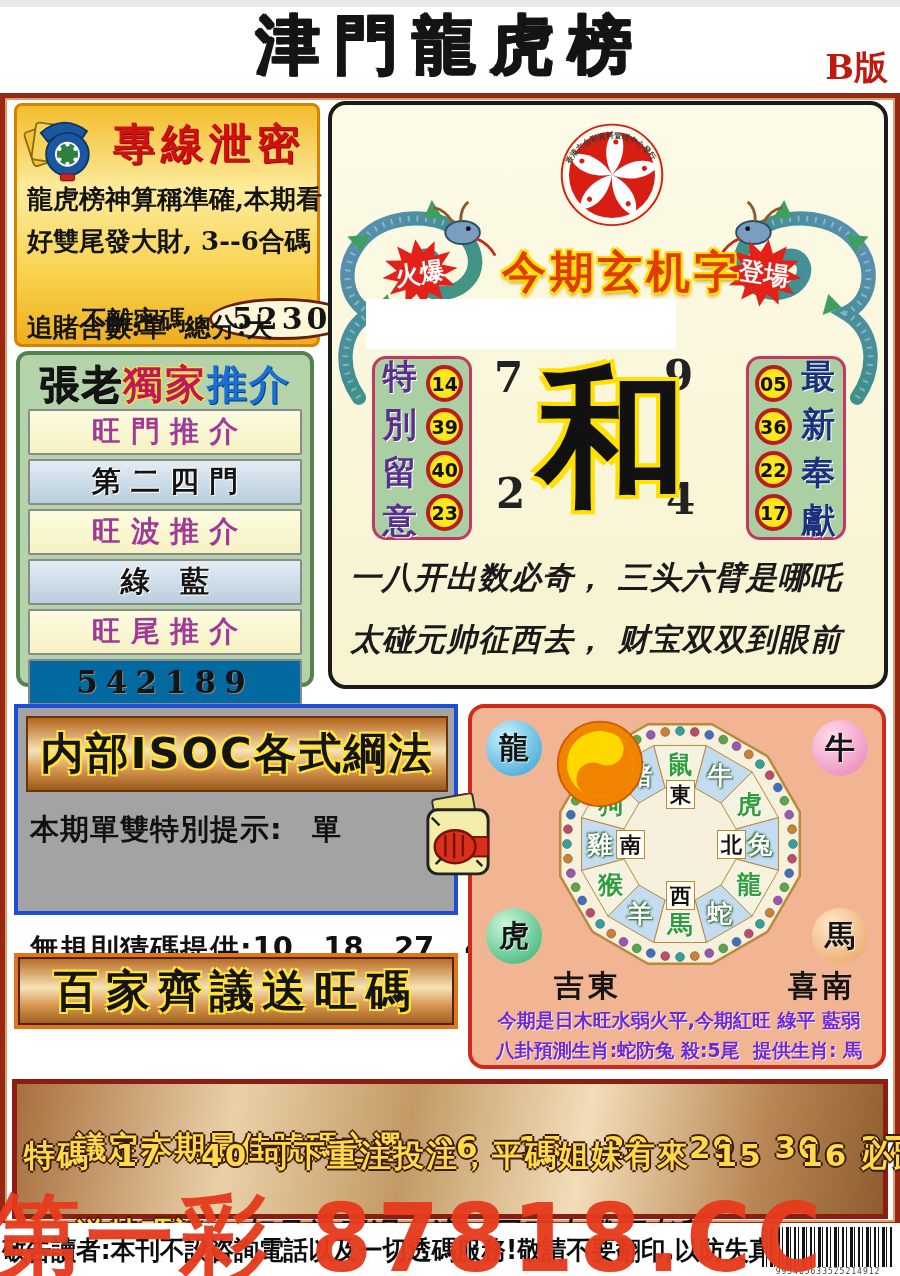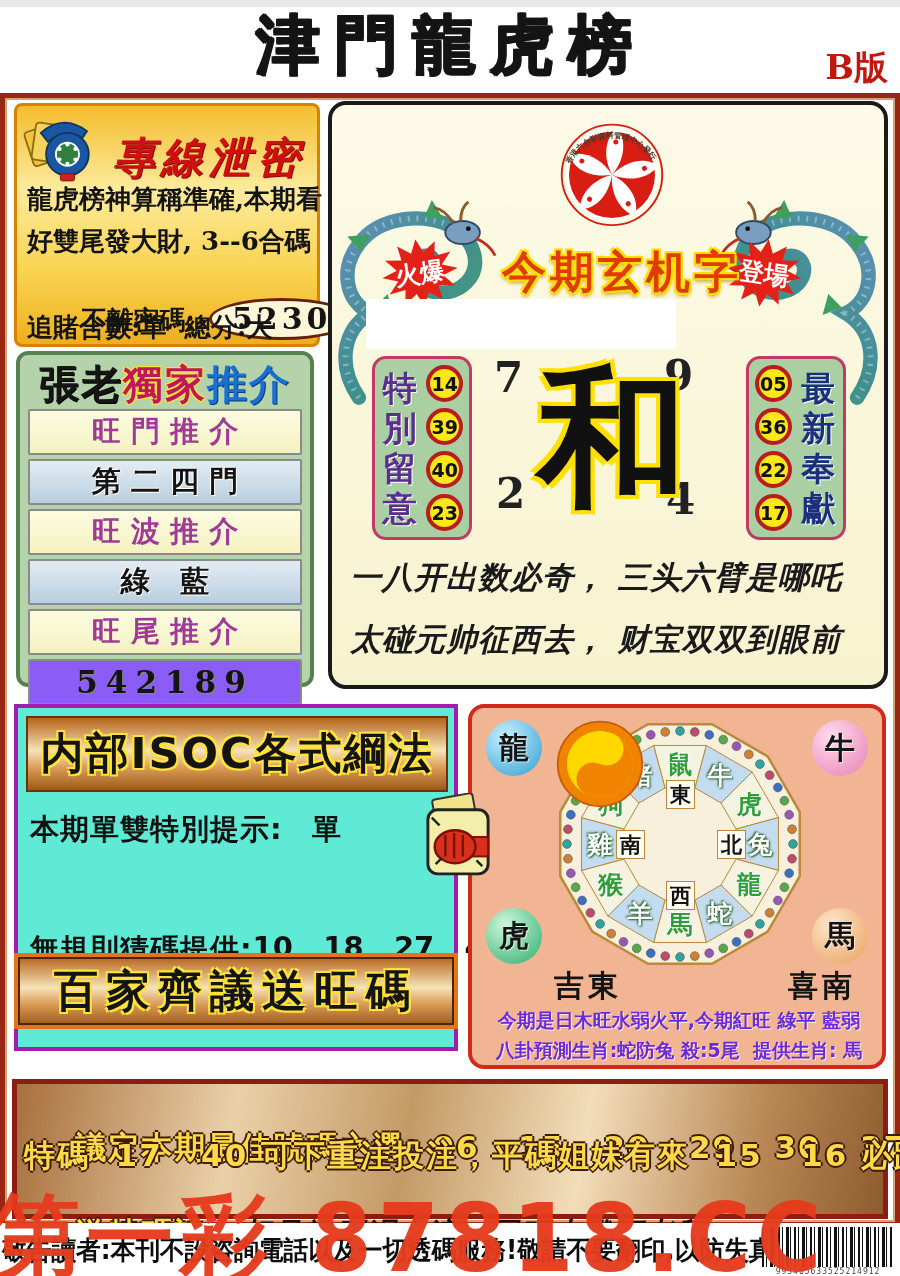--- a/index.html
+++ b/index.html
@@ -16,22 +16,22 @@
 
   
   .frame{left:0px;top:86px;width:890px;height:1124px;border:5px solid #992813;
     box-shadow:inset 0 0 0 2px #d8a070;background:#fff;}
 
   
   .hotline{left:14px;top:96px;width:300px;height:238px;border:3px solid #d98200;border-radius:8px;
     background:linear-gradient(180deg,#f3bd2e,#fdeb9d 35%,#f9d34f 70%,#eeae1f);}
   .hotline-head{position:absolute;left:0;top:0;width:100%;height:78px;}
   .phone-icon{position:absolute;left:4px;top:2px;width:84px;height:80px;}
-  .hotline-title{position:absolute;left:96px;top:24px;font-size:42px;font-weight:900;color:#d01010;
-    font-family:"DejaVu Serif",serif;font-style:italic;letter-spacing:6px;
+  .hotline-title{position:absolute;left:96px;top:10px;font-size:42px;font-weight:900;color:#d01010;
+    font-family:"DejaVu Serif",serif;letter-spacing:6px;
     text-shadow:1px 1px 0 #8a0a0a;}
   .hotline-line{position:absolute;left:10px;width:284px;font-family:"DejaVu Serif",serif;
     font-weight:900;font-size:26px;color:#141414;white-space:pre;}
   .hl1{top:76px;} .hl2{top:118px;} .hl3{top:162px;} .hl4{top:204px;}
   .code-oval{display:inline-block;border:3px solid #66210a;border-radius:50%;background:#fdf6d8;
     padding:0 20px;font-size:30px;letter-spacing:4px;margin-left:14px;line-height:36px;}
 
   
   .zhang{left:16px;top:344px;width:298px;height:336px;background:#b5d3aa;border:4px solid #55824f;
     border-radius:12px;box-sizing:border-box;padding:2px 8px;}
@@ -39,60 +39,60 @@
     font-weight:900;font-size:40px;letter-spacing:2px;font-family:"DejaVu Serif",serif;}
   .zh-p1{color:#151515;text-shadow:1px 1px 0 #000;}
   .zh-p2{color:#be185d;text-shadow:-1px -1px 0 #ffe23a,1px -1px 0 #ffe23a,-1px 1px 0 #ffe23a,1px 1px 0 #ffe23a;}
   .zh-p3{color:#1a6fd4;text-shadow:1px 1px 0 #0a3a7a;}
   .zhang-row{height:42px;margin-bottom:4px;border:2px solid #8a8a8a;border-radius:2px;
     display:flex;justify-content:center;align-items:center;font-weight:900;font-size:29px;
     font-family:"DejaVu Serif",serif;white-space:pre;}
   .row-yellow{background:linear-gradient(180deg,#fdfce0,#f4f2c2);color:#a03a96;}
   .row-blue{background:linear-gradient(180deg,#e3ecf4,#b9cede);color:#141414;
     text-shadow:1px 1px 0 #fff,-1px -1px 0 #fff;}
-  .row-white{background:#8b5cf6;color:#141414;letter-spacing:8px;font-size:31px;
+  .row-white{background:#0369a1;color:#141414;letter-spacing:8px;font-size:31px;
     text-shadow:1px 1px 0 #888;}
 
   
   .mystery{left:328px;top:94px;width:560px;height:588px;background:linear-gradient(180deg,#fdfbe8,#f7f2cf);
     border:4px solid #1a1a1a;border-radius:18px;box-sizing:border-box;overflow:hidden;}
   .dragon{position:absolute;top:58px;width:192px;height:262px;}
   .dragon.left{left:0px;} .dragon.right{right:0px;transform:scaleX(-1);}
   .emblem{position:absolute;left:222px;top:6px;width:116px;height:120px;}
   .burst{position:absolute;width:76px;height:68px;background:#e32119;display:flex;align-items:center;
     justify-content:center;color:#fff;font-weight:900;font-size:25px;transform:rotate(-8deg);
     clip-path:polygon(100% 50%,79.9% 58%,93.3% 75%,71.9% 71.9%,75% 93.3%,58% 79.9%,50% 100%,42% 79.9%,25% 93.3%,28.1% 71.9%,6.7% 75%,20.1% 58%,0% 50%,20.1% 42%,6.7% 25%,28.1% 28.1%,25% 6.7%,42% 20.1%,50% 0%,58% 20.1%,75% 6.7%,71.9% 28.1%,93.3% 25%,79.9% 42%);}
   .burst.bl{left:50px;top:134px;} .burst.br{left:394px;top:134px;transform:rotate(8deg);}
   .mystery-headline{position:absolute;left:132px;top:138px;width:316px;text-align:center;
     font-family:"DejaVu Serif",serif;font-weight:700;font-size:44px;letter-spacing:4px;color:#e03c00;
     text-shadow:-2px -2px 0 #ffe000,2px -2px 0 #ffe000,-2px 2px 0 #ffe000,2px 2px 0 #ffe000,0 3px 4px #b8860b;}
   .redacted{position:absolute;left:34px;top:194px;width:310px;height:50px;background:#fff;border-radius:4px;}
   .num-panel{position:absolute;top:251px;width:100px;height:184px;background:#a9cfa2;
     border:3px solid #c23a63;border-radius:14px;box-sizing:border-box;display:flex;
     align-items:center;justify-content:space-around;padding:4px 2px;}
   .panel-left{left:40px;} .panel-right{left:414px;}
-  .panel-label{width:38px;font-weight:900;font-size:34px;line-height:40px;word-break:break-all;
+  .panel-label{width:38px;font-weight:900;font-size:34px;line-height:48px;word-break:break-all;
     font-family:"DejaVu Serif",serif;text-align:center;}
   .label-purple{color:#5b2d8e;text-shadow:1px 1px 0 #fff;}
   .label-navy{color:#1b2f7e;text-shadow:1px 1px 0 #fff;}
   .circle-col{display:flex;flex-direction:column;justify-content:space-between;height:166px;}
   .num-circle{width:37px;height:37px;border-radius:50%;background:#ffe71a;border:4px solid #b91c1c;
     box-sizing:border-box;display:flex;align-items:center;justify-content:center;
     font-weight:900;font-size:19px;color:#111;}
   .center-char{position:absolute;left:178px;top:248px;width:204px;height:172px;text-align:center;
     font-family:"DejaVu Serif",serif;font-weight:900;font-size:150px;line-height:168px;color:#111;
     text-shadow:-4px -4px 0 #ffe000,4px -4px 0 #ffe000,-4px 4px 0 #ffe000,4px 4px 0 #ffe000;}
   .corner-num{position:absolute;font-family:"DejaVu Serif",serif;font-weight:700;font-size:42px;color:#222;}
   .cn7{left:162px;top:248px;} .cn9{left:332px;top:246px;} .cn2{left:164px;top:364px;} .cn4{left:334px;top:370px;}
   .poem-line{position:absolute;left:18px;width:528px;font-family:"DejaVu Serif",serif;font-style:italic;
     font-weight:900;font-size:31px;letter-spacing:1px;color:#1a1a1a;white-space:pre;}
   .pl1{top:452px;} .pl2{top:514px;}
 
   
-  .isoc{left:14px;top:697px;width:444px;height:347px;background:#5eead4;border:4px solid #a21caf;
+  .isoc{left:14px;top:697px;width:444px;height:211px;background:#a3a3a3;border:4px solid #1d4ed8;
     box-sizing:border-box;}
   .bronze-header{background:linear-gradient(180deg,#b5641a,#f6e3b8 45%,#d99a55 70%,#9c5a1a);
     border:2px solid #6a3408;display:flex;align-items:center;justify-content:center;
     font-weight:900;color:#141414;
     text-shadow:-2px -2px 0 #ffe23a,2px -2px 0 #ffe23a,-2px 2px 0 #ffe23a,2px 2px 0 #ffe23a;}
   .isoc-header{position:absolute;left:8px;top:8px;width:418px;height:72px;font-size:43px;letter-spacing:2px;}
   .isoc-row{position:absolute;left:12px;width:420px;display:flex;font-weight:900;font-size:29px;
     color:#111;font-family:"DejaVu Sans",sans-serif;white-space:pre;}
   .isoc-label{width:282px;letter-spacing:1px;}
   .ir1{top:102px;} .ir2{top:162px;} .ir3{top:222px;}

